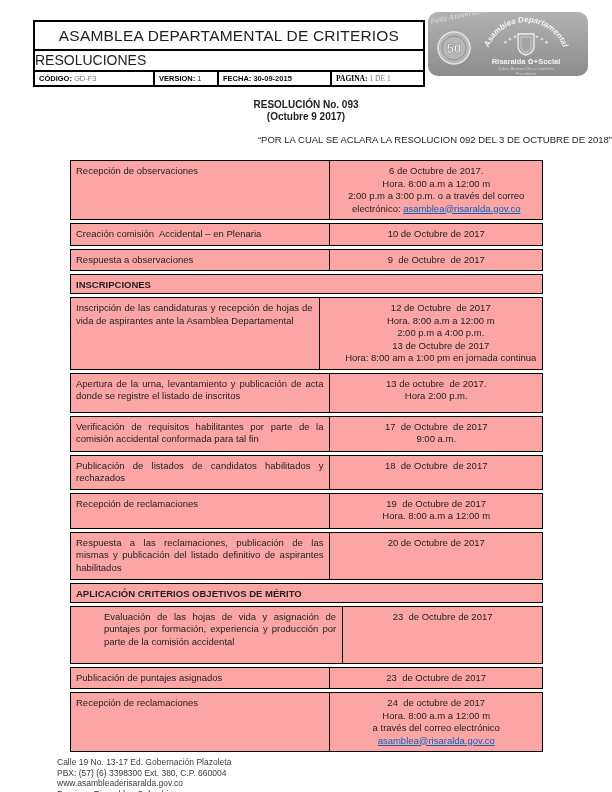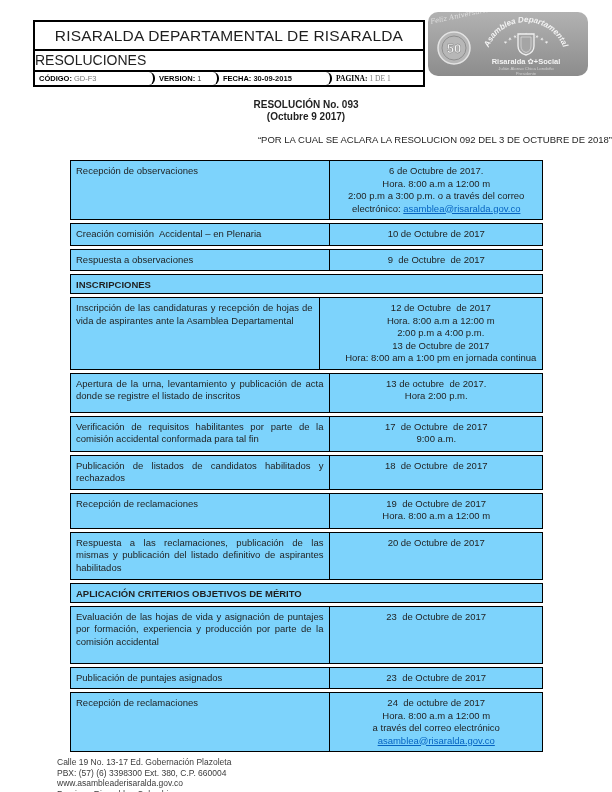--- a/index.html
+++ b/index.html
@@ -11,36 +11,36 @@
   }
   
   .header-row { display:flex; justify-content:space-between; padding:20px 24px 0 33px; align-items:flex-start; }
   .header-box { width:392px; border:2px solid #000; }
   .hb-title {
     text-align:center; font-size:15.5px; letter-spacing:.2px;
     padding:5px 0 4px; border-bottom:2px solid #000;
   }
   .hb-sub { text-align:left; font-size:14px; padding:1px 0 2px; border-bottom:2px solid #000; }
   .hb-meta { display:flex; font-size:7.5px; line-height:11px; }
-  .meta-cell { padding:1px 3px 1px 4px; border-right:2px solid #000; white-space:nowrap;border-radius:6px; }
+  .meta-cell { padding:1px 3px 1px 4px; border-right:2px solid #000; white-space:nowrap; }
   .meta-cell:last-child { border-right:none; }
   .meta-cell.c1 { width:120px; } .meta-cell.c2 { width:64px; }
   .meta-cell.c3 { width:113px; } .meta-cell.c4 { flex:1;font-family:Liberation Serif, serif; }
   .meta-label { font-weight:bold; color:#000; }
   .meta-val-gray { color:#777; }
   .meta-val-dark { color:#333; }
   .meta-val-bold { font-weight:bold; color:#111;text-align:center; }
   .logo-wrap { margin-top:-8px; }
   
   .res-title { text-align:center; font-weight:bold; font-size:10px; margin-top:12px; }
   .res-date  { text-align:center; font-weight:bold; font-size:10px; margin-top:1px; }
   .res-subject { text-align:right; font-size:9.5px; margin-top:12px; }
   
   .schedule { margin:15px 69px 0 70px; width:473px; }
-  .srow { display:flex; border:1px solid #000; margin-bottom:3px; background:#7dd3fc; }
+  .srow { display:flex; border:1px solid #000; margin-bottom:3px; background:#fca5a5; }
   .srow.section { padding:4px 5px 3px; font-weight:bold; font-size:9.5px; }
   .cell-left {
     width:260px; padding:4px 6px 4px 5px; font-size:9.5px; line-height:12.5px;
     text-align:justify; white-space:pre-wrap; border-right:1px solid #000;
   }
   .cell-right {
     width:212px; padding:4px 3px; font-size:9.5px; line-height:12.5px;
     text-align:center; display:block;
   }
   .when-line { white-space:pre-wrap; }
@@ -50,21 +50,21 @@
   
   .logo-script { font-family:"DejaVu Serif","Liberation Serif",serif; font-style:italic; }
 </style>
 </head>
 <body>
 
 <div class="page">
 
   <div class="header-row">
     <div class="header-box">
-      <div class="hb-title">RISARALDA DEPARTAMENTAL DE RISARALDA</div>
+      <div class="hb-title">ASAMBLEA DEPARTAMENTAL DE CRITERIOS</div>
       <div class="hb-sub">RESOLUCIONES</div>
       <div class="hb-meta">
         <div class="meta-cell c1"><span class="meta-label">CÓDIGO:</span> <span class="meta-val-gray">GD-F3</span></div>
         <div class="meta-cell c2"><span class="meta-label">VERSION:</span> <span class="meta-val-dark">1</span></div>
         <div class="meta-cell c3"><span class="meta-label">FECHA:</span> <span class="meta-val-bold">30-09-2015</span></div>
         <div class="meta-cell c4"><span class="meta-label">PAGINA:</span> <span class="meta-val-gray">1 DE 1</span></div>
       </div>
     </div>
 
     <div class="logo-wrap">
@@ -165,21 +165,21 @@
       </div>
       <div class="srow item" style="min-height: 48px;">
         <div class="cell-left">Respuesta a las reclamaciones, publicación de las mismas y publicación del listado definitivo de aspirantes habilitados</div>
         <div class="cell-right">
           <div class="when-line">20 de Octubre de 2017</div>
         </div>
       </div>
       <div class="srow section">
         <span>APLICACIÓN CRITERIOS OBJETIVOS DE MÉRITO</span>
       </div>
-      <div class="srow item" style="min-height: 58px;">
+      <div class="srow item" style="min-height: 58px; padding-left: 28px;">
         <div class="cell-left">Evaluación de las hojas de vida y asignación de puntajes por formación, experiencia y producción por parte de la comisión accidental</div>
         <div class="cell-right">
           <div class="when-line">23  de Octubre de 2017</div>
         </div>
       </div>
       <div class="srow item">
         <div class="cell-left">Publicación de puntajes asignados</div>
         <div class="cell-right">
           <div class="when-line">23  de Octubre de 2017</div>
         </div>

